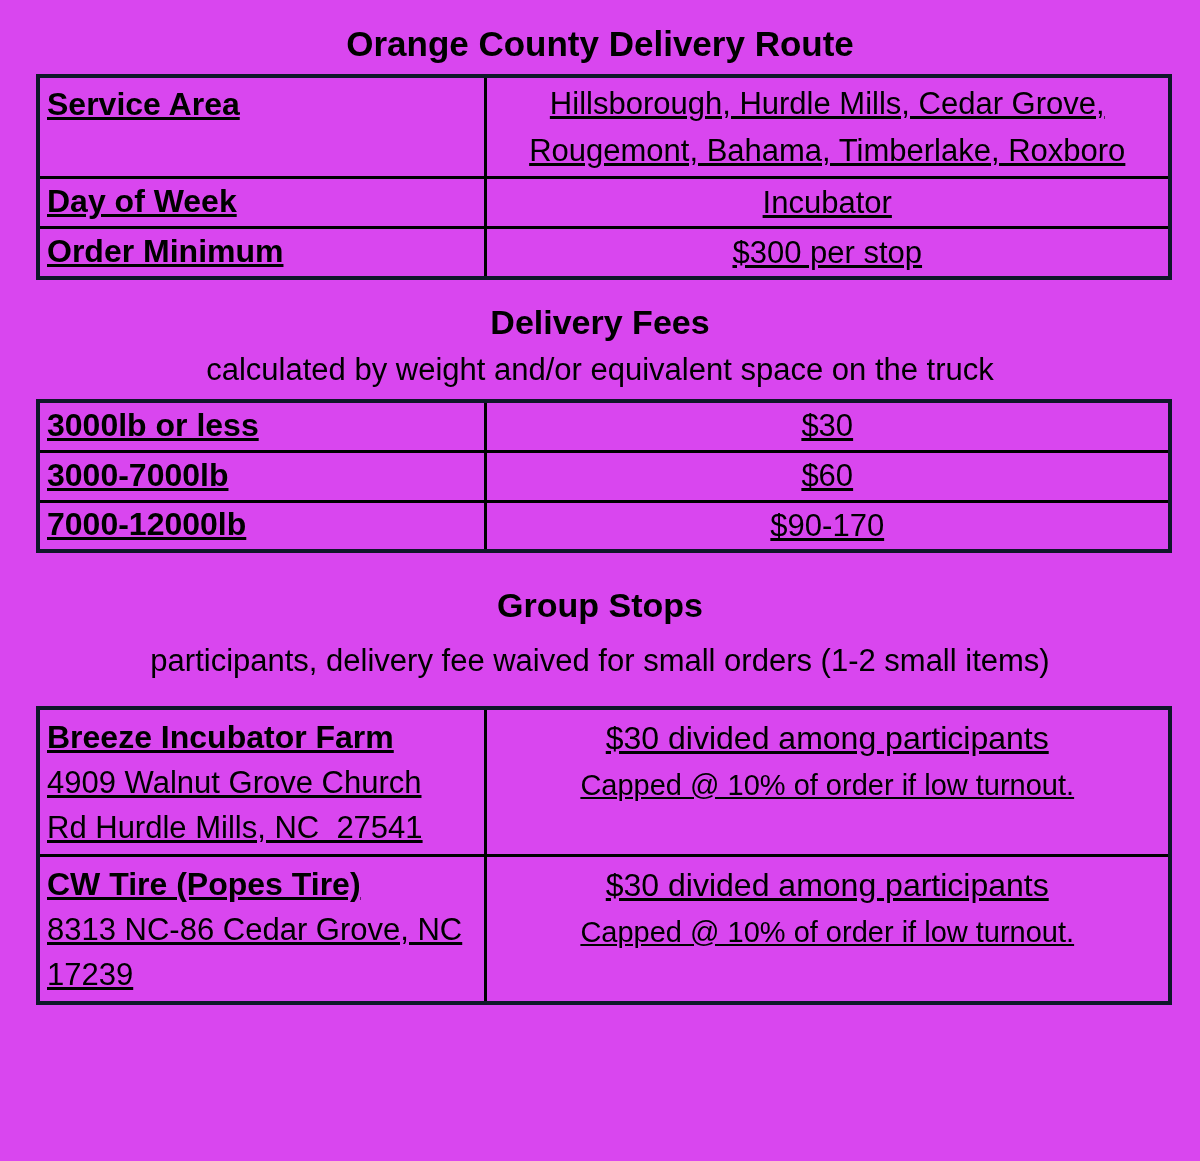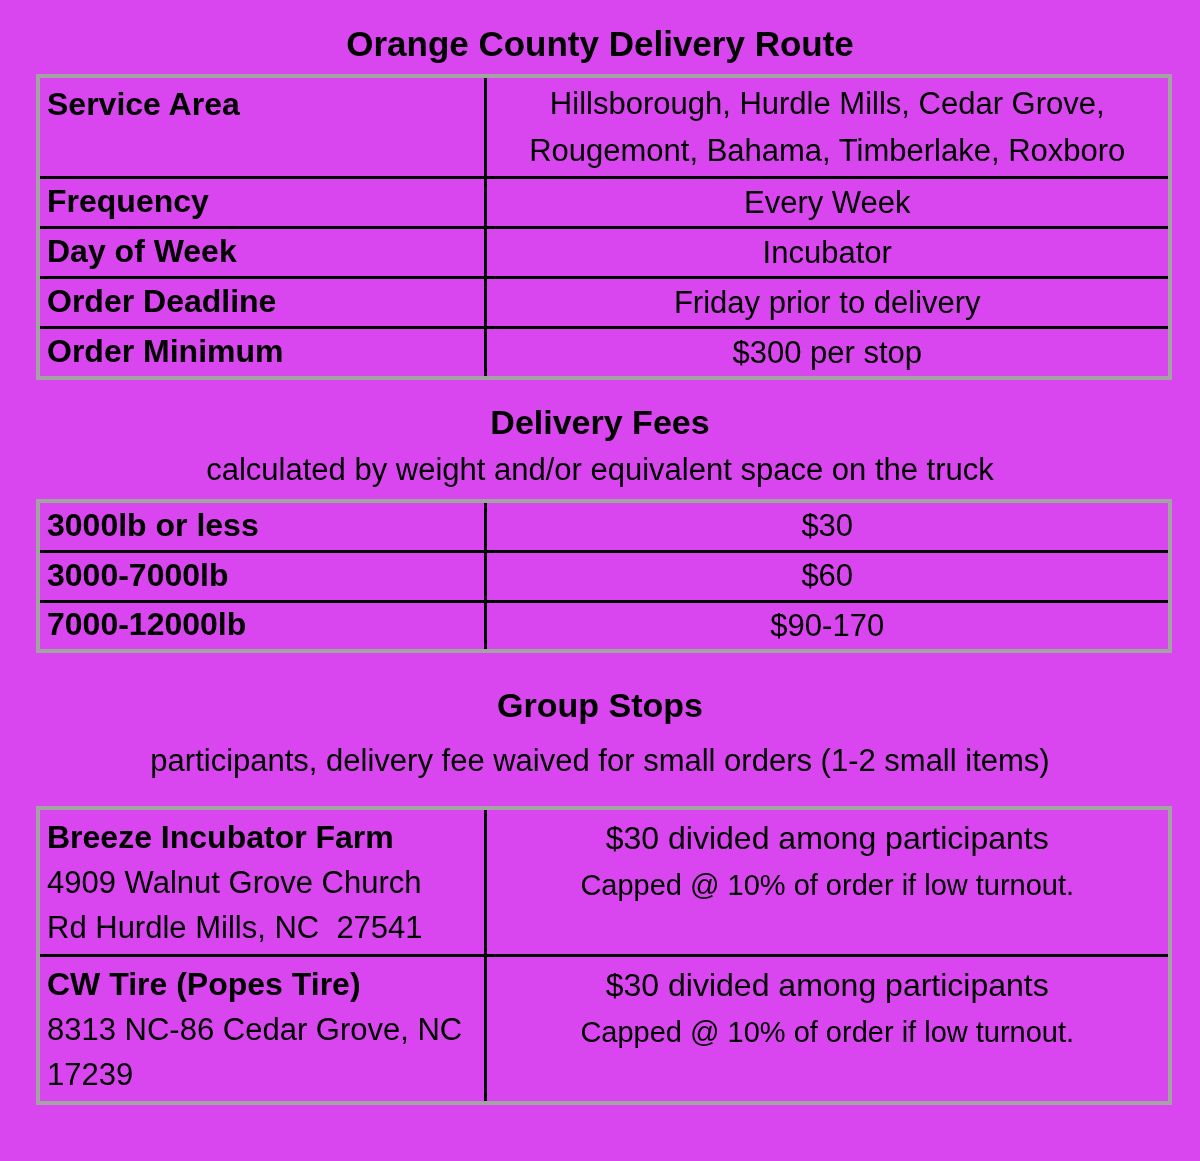--- a/index.html
+++ b/index.html
@@ -18,21 +18,22 @@
     text-align: center;
     font-weight: 700;
     font-size: 35px;
     line-height: 1.15;
   }
   table.tbl {
     border-collapse: collapse;
     table-layout: fixed;
     width: 1132px;
     margin-left: 36px;
-    border: 4px solid #a3a3a3;
+    border: 4px solid #0f172a;
+    text-decoration: underline;
   }
   table.tbl td { border: 3px solid #000; overflow: hidden; }
   col.c1 { width: 447px; }
   col.c2 { width: 685px; }
 
   td.lbl {
     font-weight: 700;
     font-size: 32px;
     text-align: left;
     vertical-align: middle;
@@ -105,30 +106,22 @@
       </colgroup>
     <tbody>
         <tr class="r-tall">
       <td class="lbl top">Service Area</td>
       <td class="val">
         <div class="val-line">Hillsborough, Hurdle Mills, Cedar Grove,</div>
         <div class="val-line">Rougemont, Bahama, Timberlake, Roxboro</div>
       </td>
     </tr>
     <tr class="r-std">
-      <td class="lbl">Frequency</td>
-      <td class="val">Every Week</td>
-    </tr>
-    <tr class="r-std">
       <td class="lbl">Day of Week</td>
       <td class="val">Incubator</td>
-    </tr>
-    <tr class="r-std">
-      <td class="lbl">Order Deadline</td>
-      <td class="val">Friday prior to delivery</td>
     </tr>
     <tr class="r-std">
       <td class="lbl">Order Minimum</td>
       <td class="val">$300 per stop</td>
     </tr>
   </tbody>
     </table>
 
   <div class="section-heading fees-heading">Delivery Fees</div>
   <div class="section-sub">calculated by weight and/or equivalent space on the truck</div>

